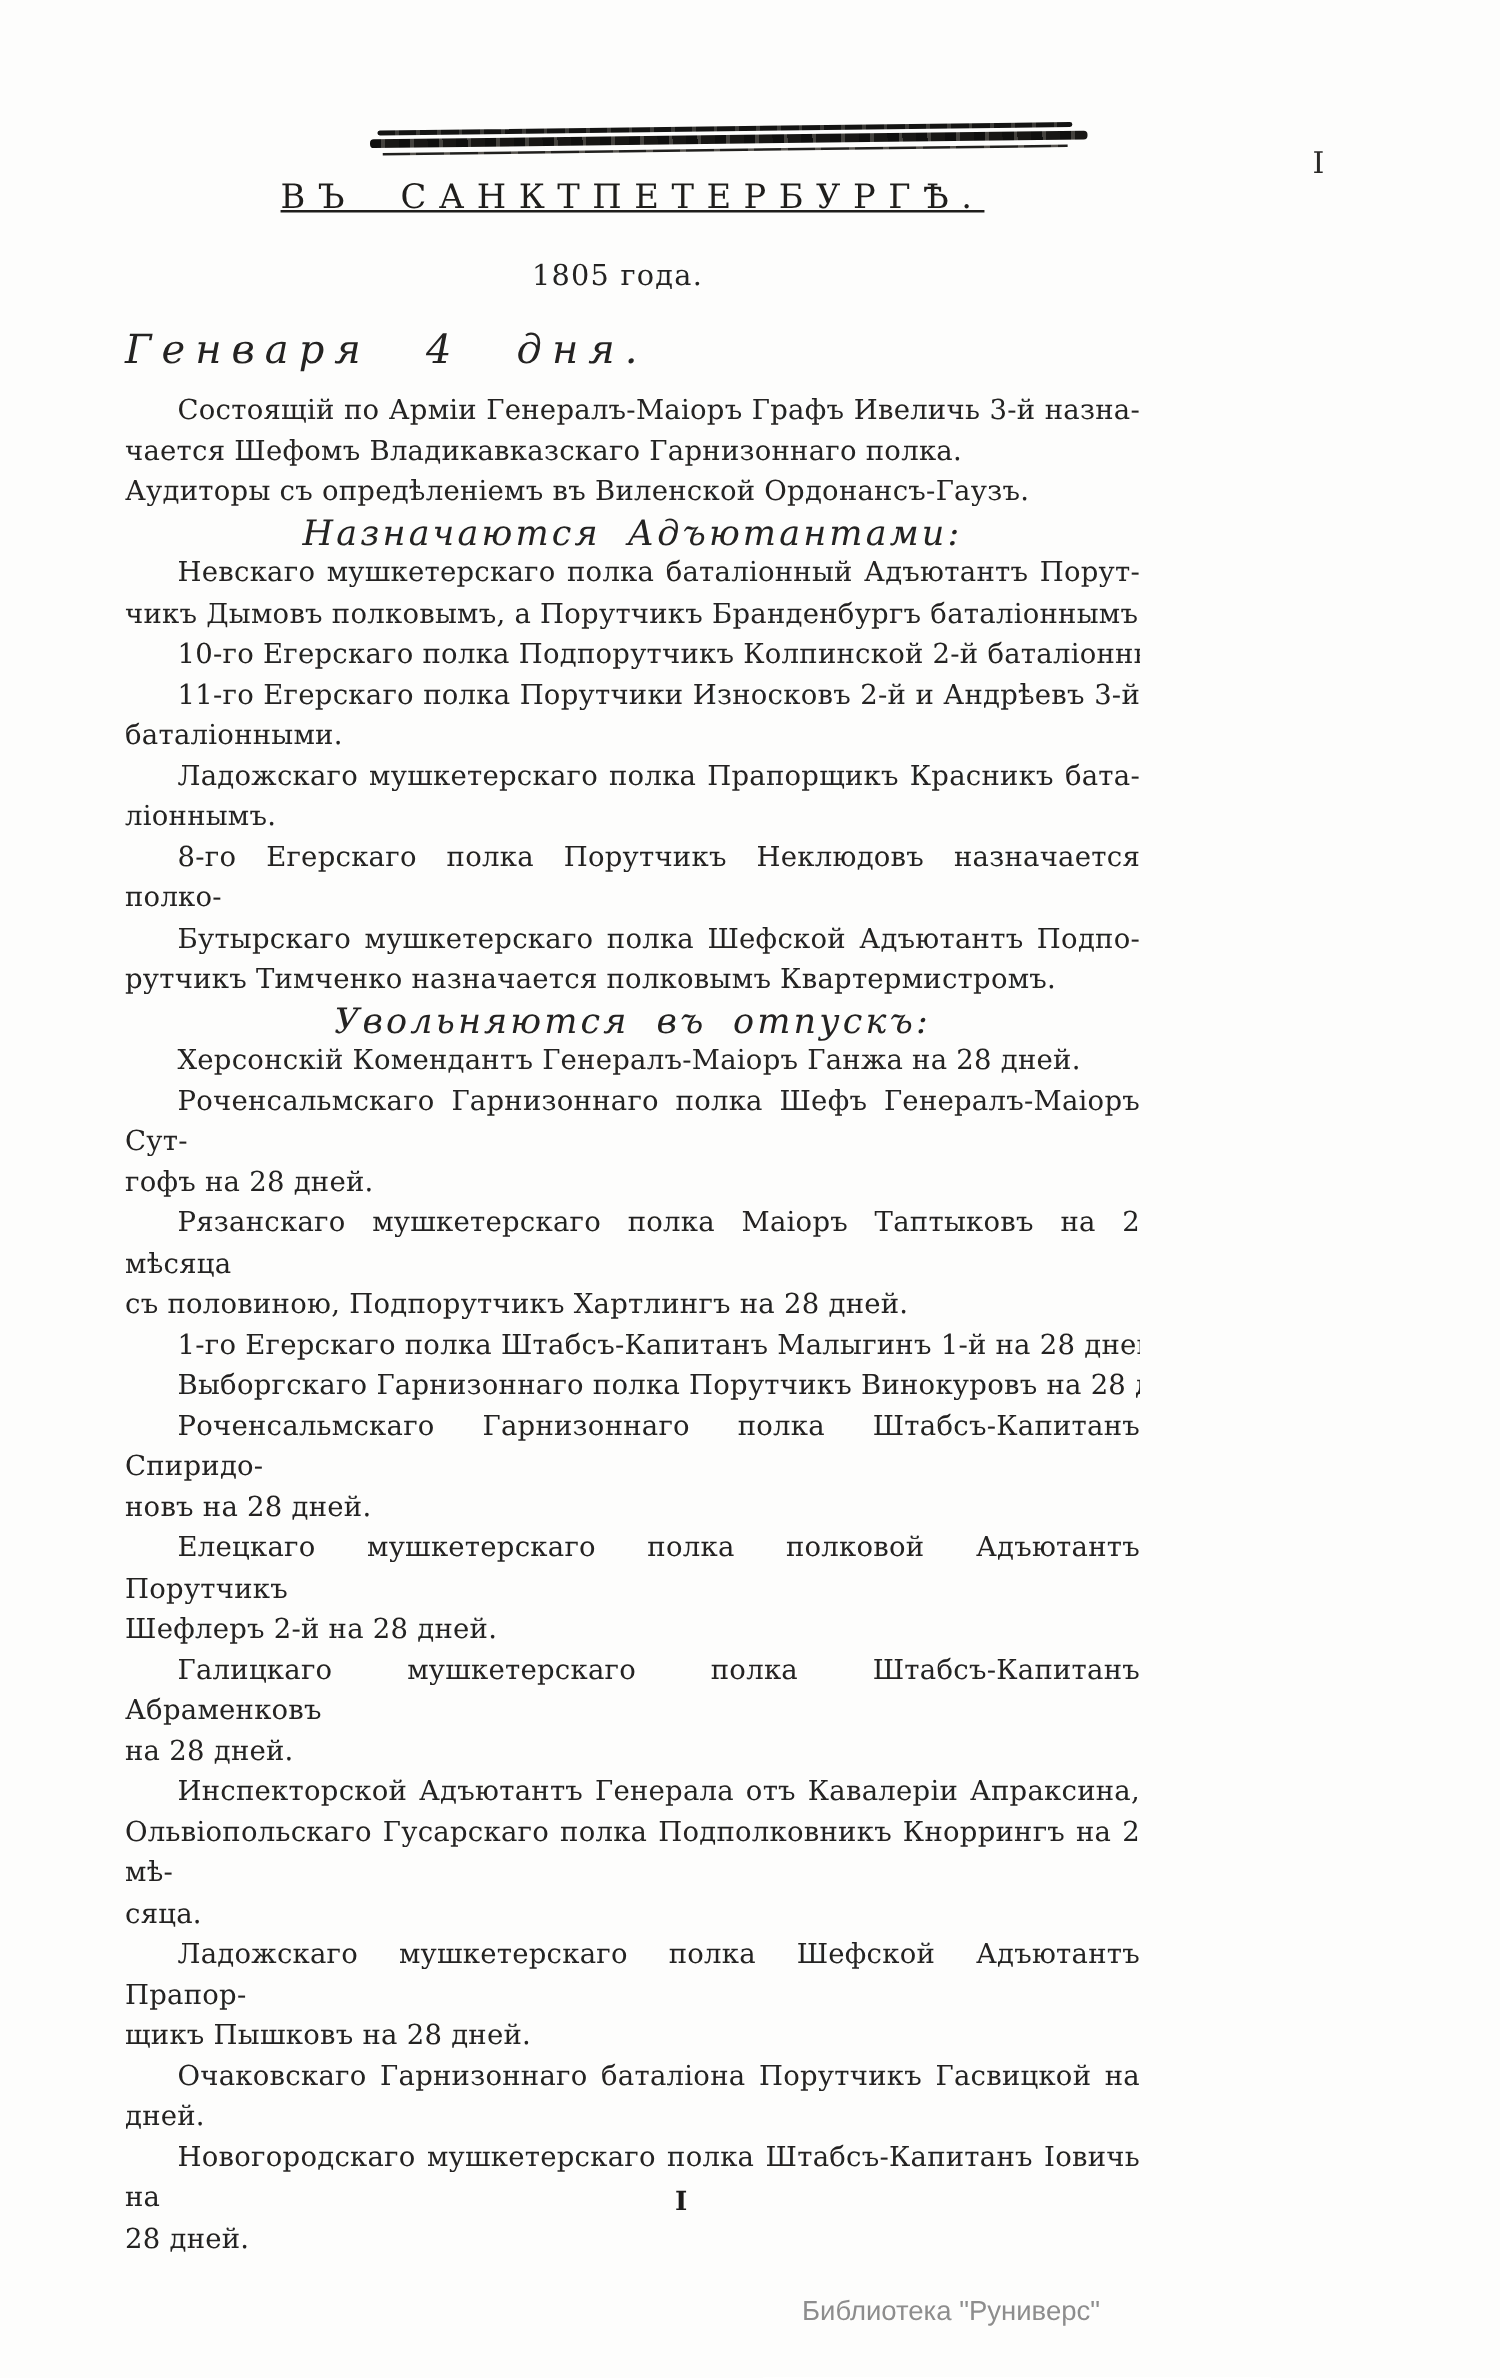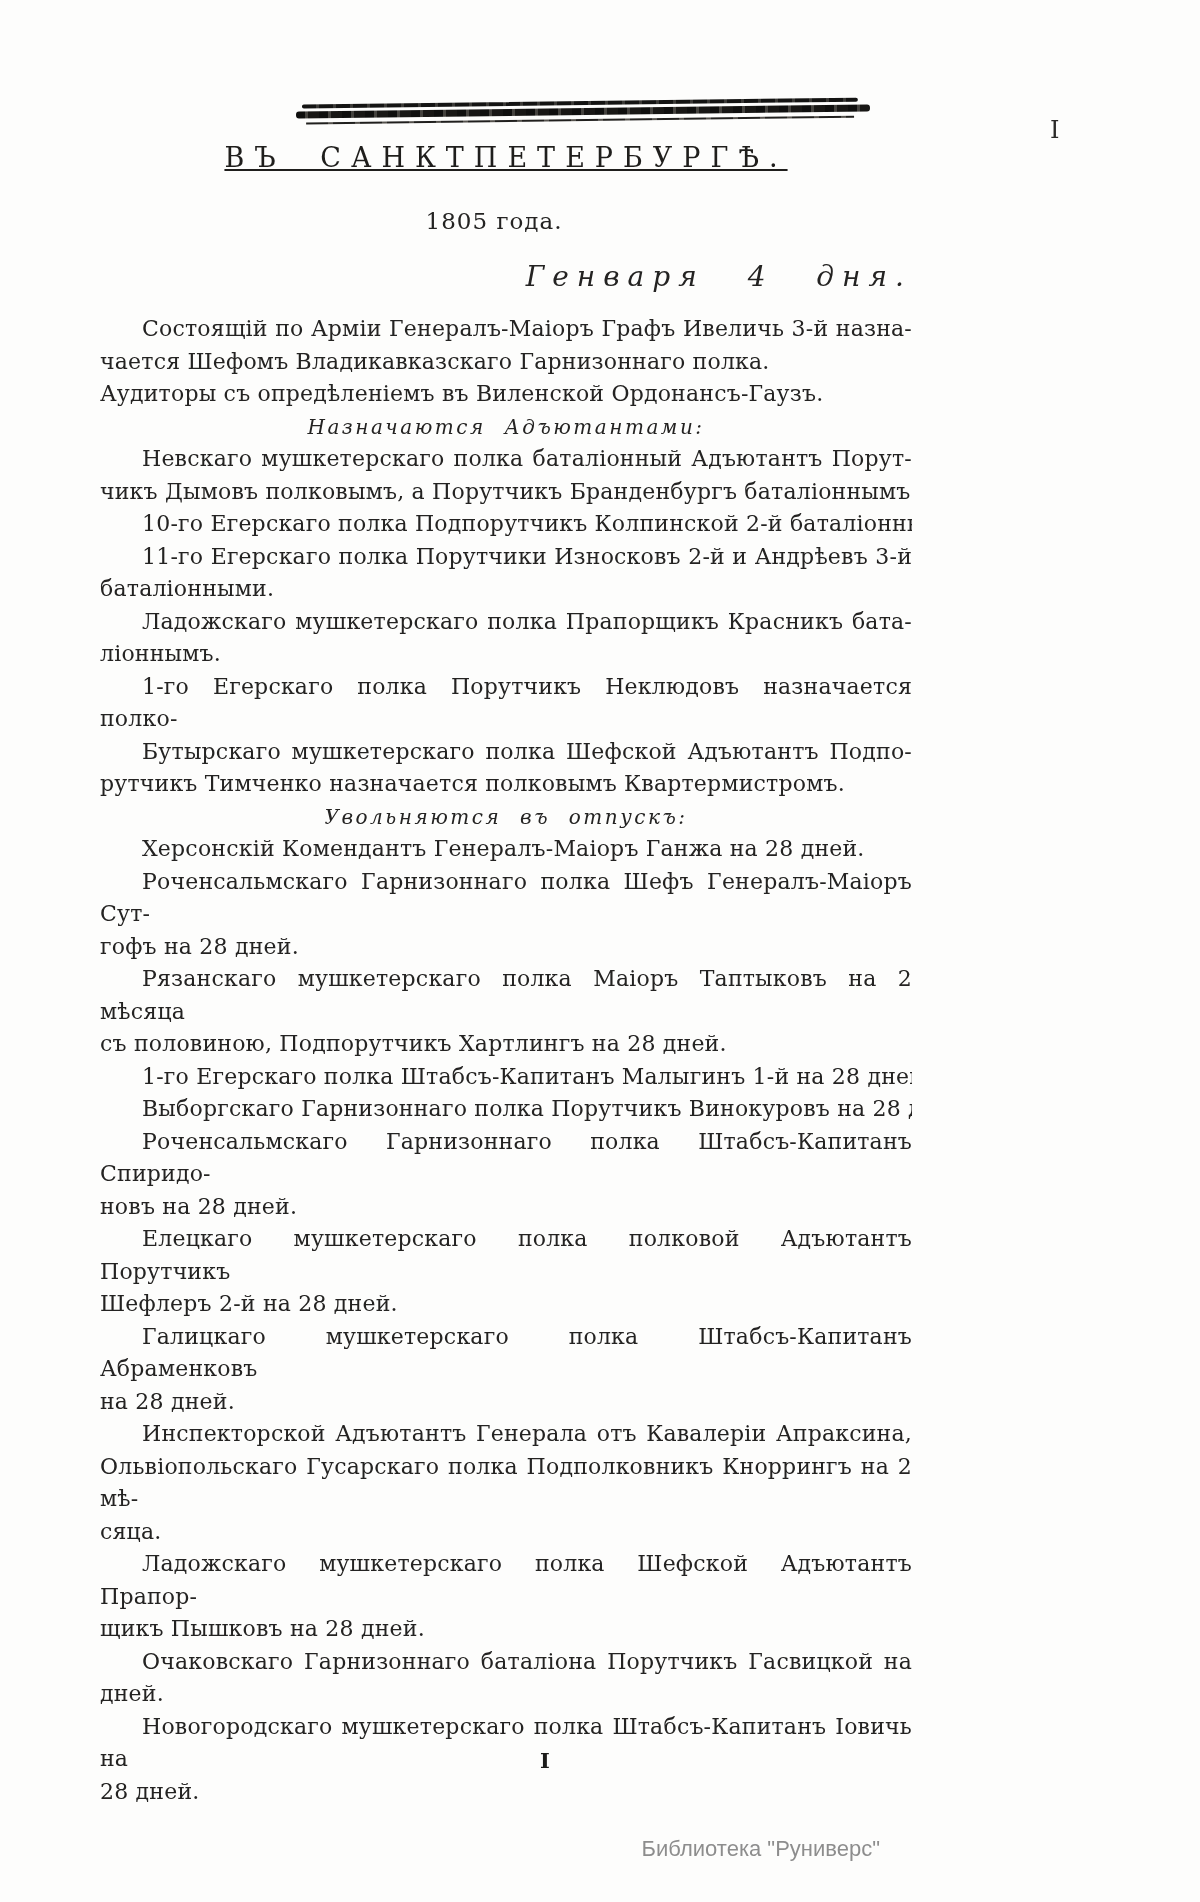--- a/index.html
+++ b/index.html
@@ -77,23 +77,23 @@
     text-align: center;
     font-size: 23px;
     letter-spacing: 1px;
   }
 
   .date-heading {
     position: absolute;
     top: 260px;
     left: 100px;
     width: 812px;
-    text-align: right;
+    text-align: left;
     font-style: italic;
-    font-size: 28px;
+    font-size: 32px;
     letter-spacing: 8px;
     word-spacing: 26px;
   }
 
   .text-body {
     position: absolute;
     top: 313px;
     left: 100px;
     width: 812px;
     font-size: 22px;
@@ -108,21 +108,21 @@
     white-space: normal;
     text-align: justify;
     text-align-last: justify;
   }
   .line.indent {
     text-indent: 42px;
   }
   .section-heading {
     text-align: center;
     font-style: italic;
-    font-size: 20px;
+    font-size: 28px;
     letter-spacing: 2.5px;
     word-spacing: 10px;
     line-height: 32.5px;
   }
 
   .signature-mark {
     position: absolute;
     top: 1748px;
     left: 540px;
     font-size: 21px;
@@ -165,21 +165,21 @@
       <div class="line">чается Шефомъ Владикавказскаго Гарнизоннаго полка.</div>
       <div class="line">Аудиторы съ опредѣленіемъ въ Виленской Ордонансъ-Гаузъ.</div>
       <div class="section-heading">Назначаются Адъютантами:</div>
       <div class="line indent full">Невскаго мушкетерскаго полка баталіонный Адъютантъ Порут-</div>
       <div class="line">чикъ Дымовъ полковымъ, а Порутчикъ Бранденбургъ баталіоннымъ.</div>
       <div class="line indent">10-го Егерскаго полка Подпорутчикъ Колпинской 2-й баталіоннымъ.</div>
       <div class="line indent full">11-го Егерскаго полка Порутчики Износковъ 2-й и Андрѣевъ 3-й</div>
       <div class="line">баталіонными.</div>
       <div class="line indent full">Ладожскаго мушкетерскаго полка Прапорщикъ Красникъ бата-</div>
       <div class="line">ліоннымъ.</div>
-      <div class="line indent full">1-го Егерскаго полка Порутчикъ Неклюдовъ назначается полко-</div>
+      <div class="line indent full">8-го Егерскаго полка Порутчикъ Неклюдовъ назначается полко-</div>
       <div class="line indent full">Бутырскаго мушкетерскаго полка Шефской Адъютантъ Подпо-</div>
       <div class="line">рутчикъ Тимченко назначается полковымъ Квартермистромъ.</div>
       <div class="section-heading">Увольняются въ отпускъ:</div>
       <div class="line indent">Херсонскій Комендантъ Генералъ-Маіоръ Ганжа на 28 дней.</div>
       <div class="line indent full">Роченсальмскаго Гарнизоннаго полка Шефъ Генералъ-Маіоръ Сут-</div>
       <div class="line">гофъ на 28 дней.</div>
       <div class="line indent full">Рязанскаго мушкетерскаго полка Маіоръ Таптыковъ на 2 мѣсяца</div>
       <div class="line">съ половиною, Подпорутчикъ Хартлингъ на 28 дней.</div>
       <div class="line indent">1-го Егерскаго полка Штабсъ-Капитанъ Малыгинъ 1-й на 28 дней.</div>
       <div class="line indent">Выборгскаго Гарнизоннаго полка Порутчикъ Винокуровъ на 28 дней.</div>

